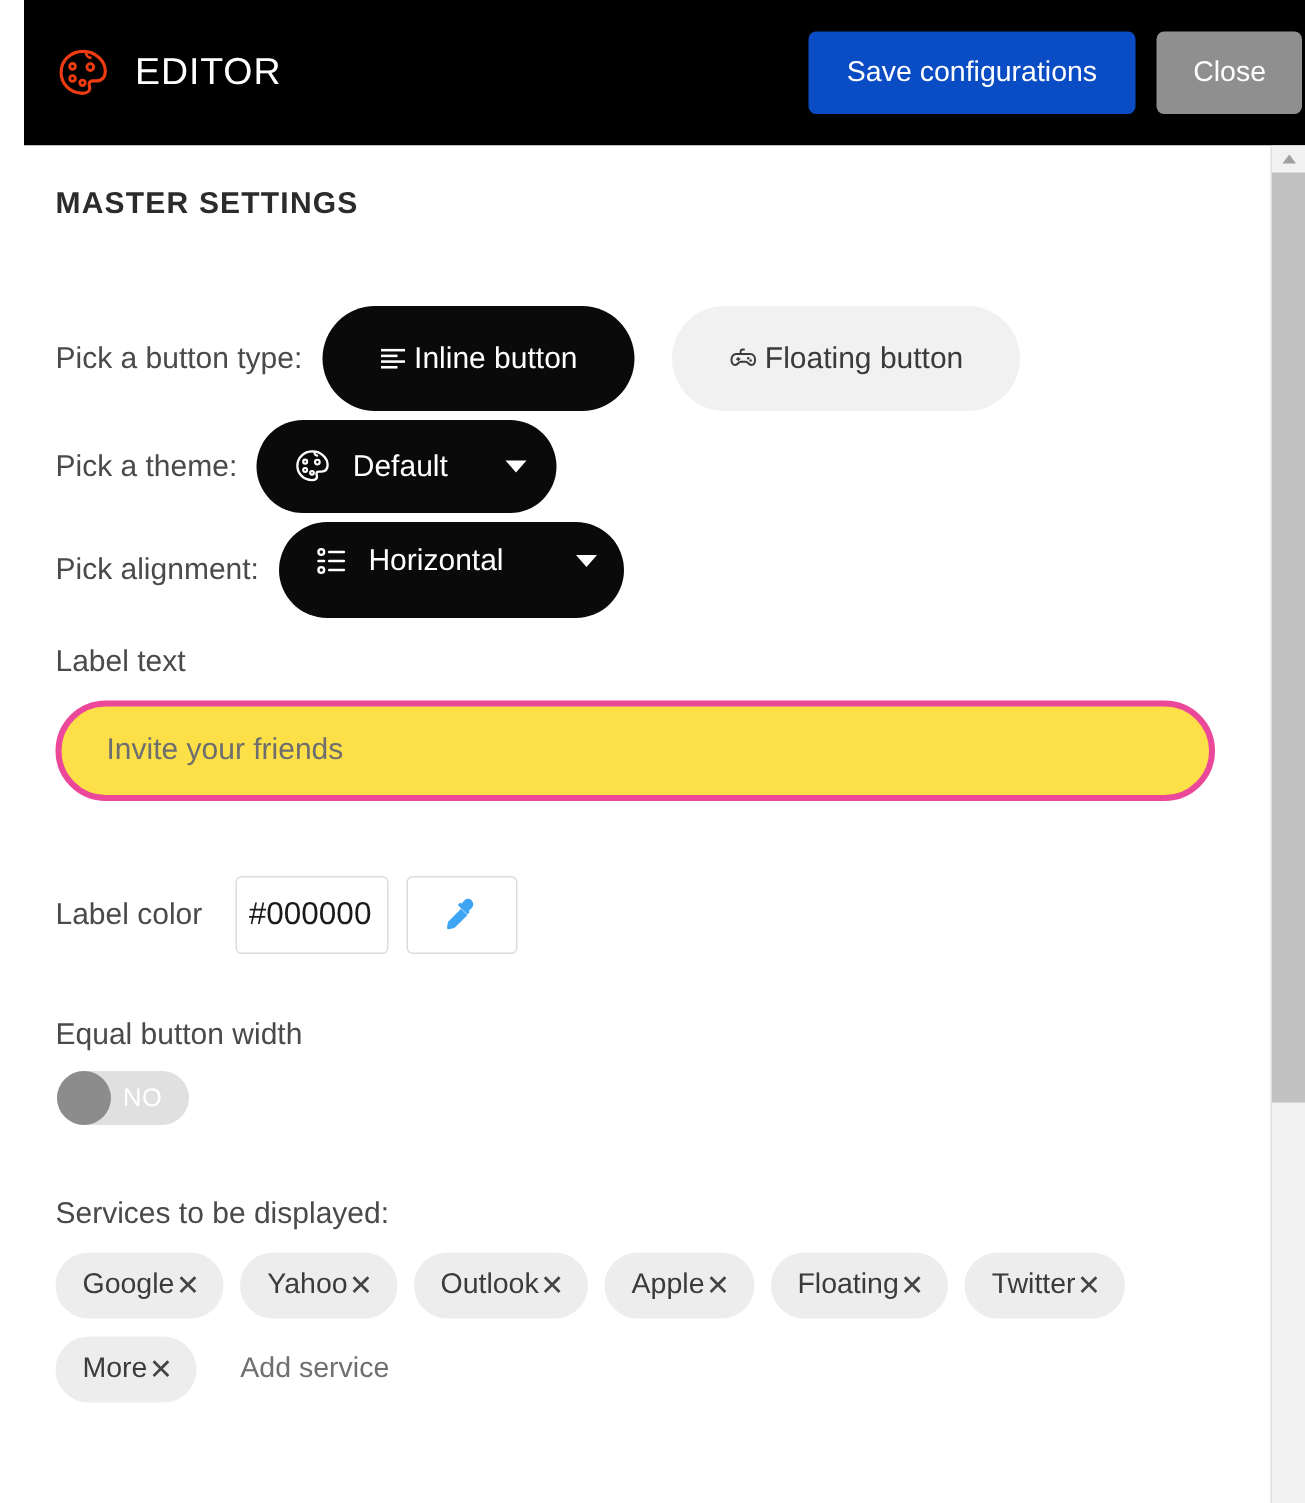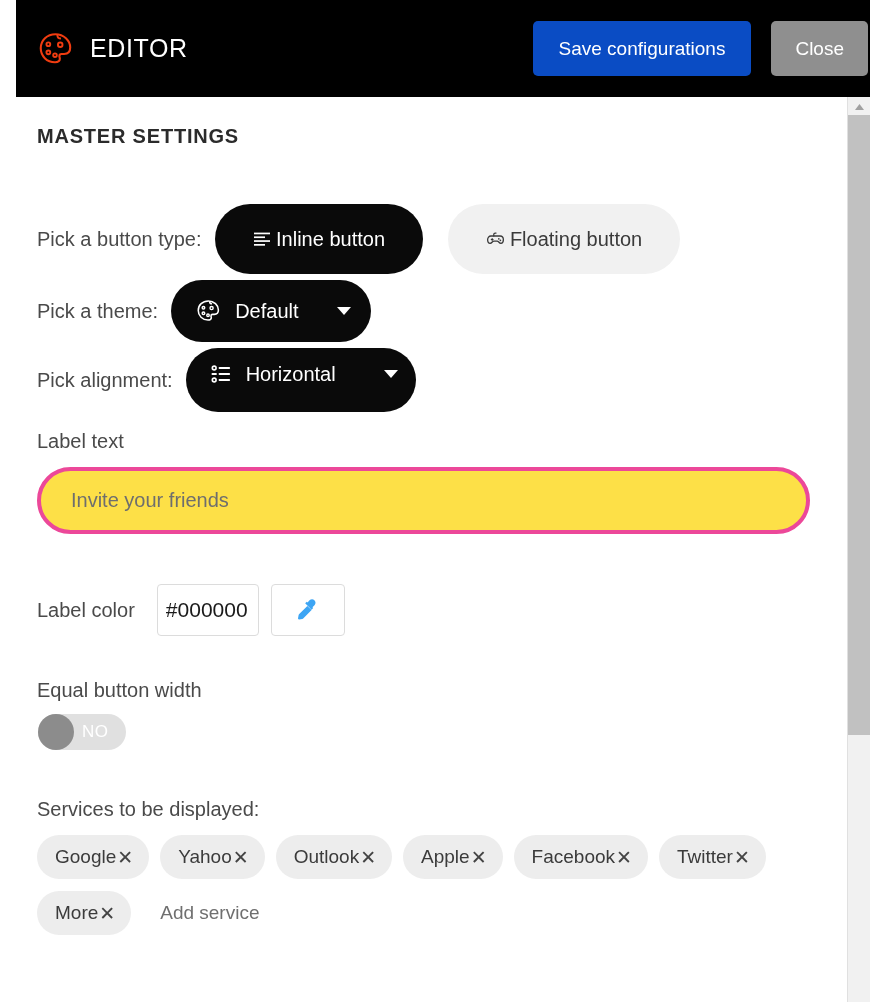--- a/index.html
+++ b/index.html
@@ -40,21 +40,21 @@
   .brand-title {
     color: #ffffff;
     font-size: 25px;
     letter-spacing: 0.6px;
     font-weight: 400;
   }
   .header-actions {
     margin-left: auto;
     display: flex;
     align-items: center;
-    gap: 20px;
+    gap: 14px;
   }
   .btn-save {
     background: #0A4CC4;
     color: #ffffff;
     border: none;
     border-radius: 5px;
     height: 55px;
     padding: 0 26px;
     font-size: 19px;
     font-family: "Liberation Sans", sans-serif;
@@ -466,21 +466,21 @@
           </span>
           <span class="chip">
             <span>Outlook</span>
             <span class="chip-x">✕</span>
           </span>
           <span class="chip">
             <span>Apple</span>
             <span class="chip-x">✕</span>
           </span>
           <span class="chip">
-            <span>Facebook</span>
+            <span>Floating</span>
             <span class="chip-x">✕</span>
           </span>
           <span class="chip">
             <span>Twitter</span>
             <span class="chip-x">✕</span>
           </span>
           <span class="chip">
             <span>More</span>
             <span class="chip-x">✕</span>
           </span>

